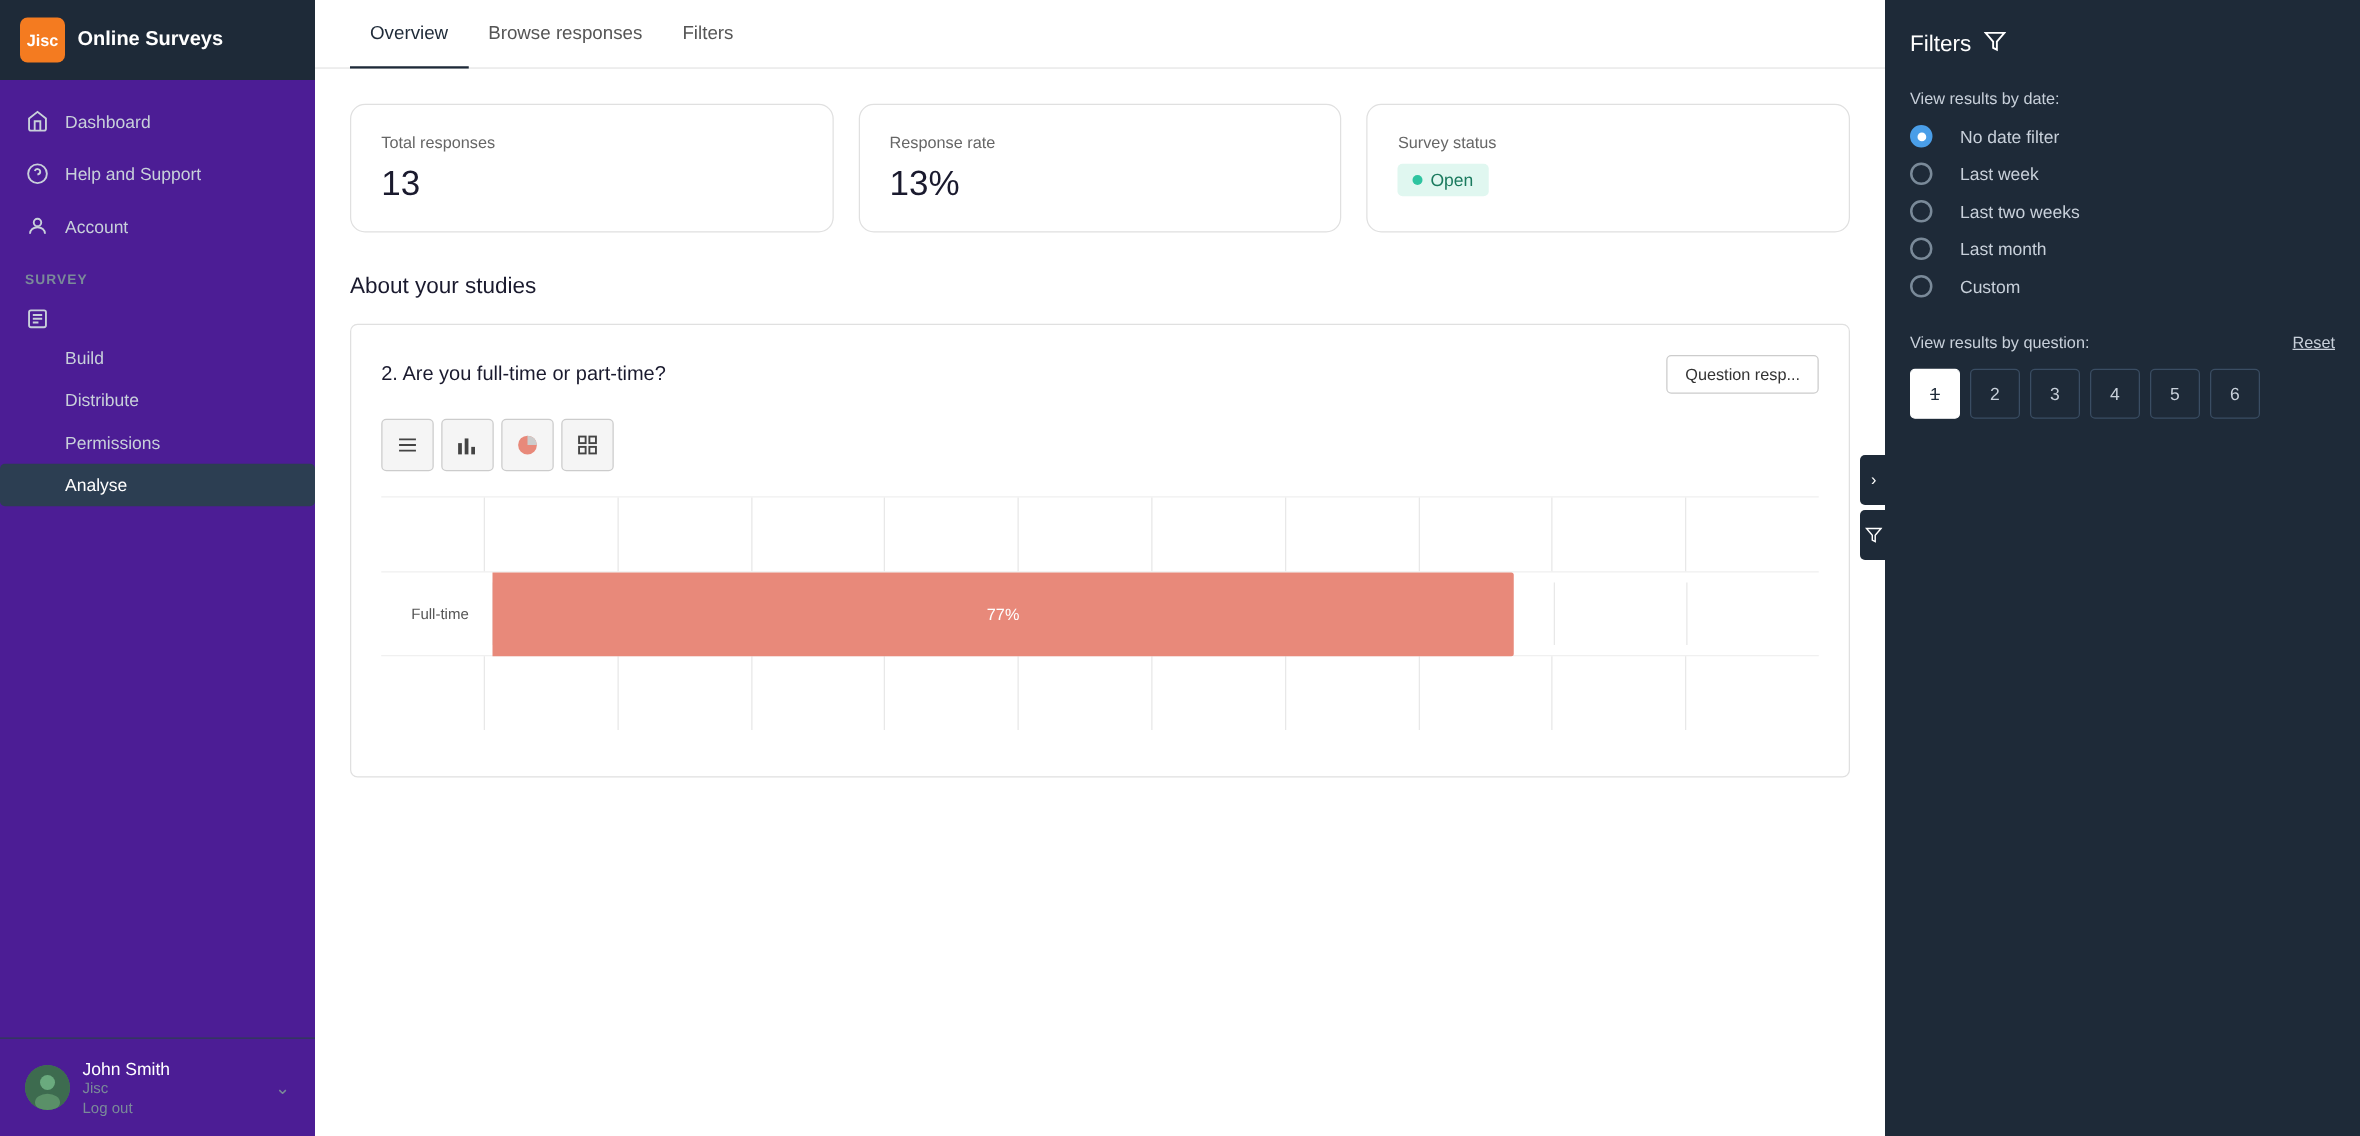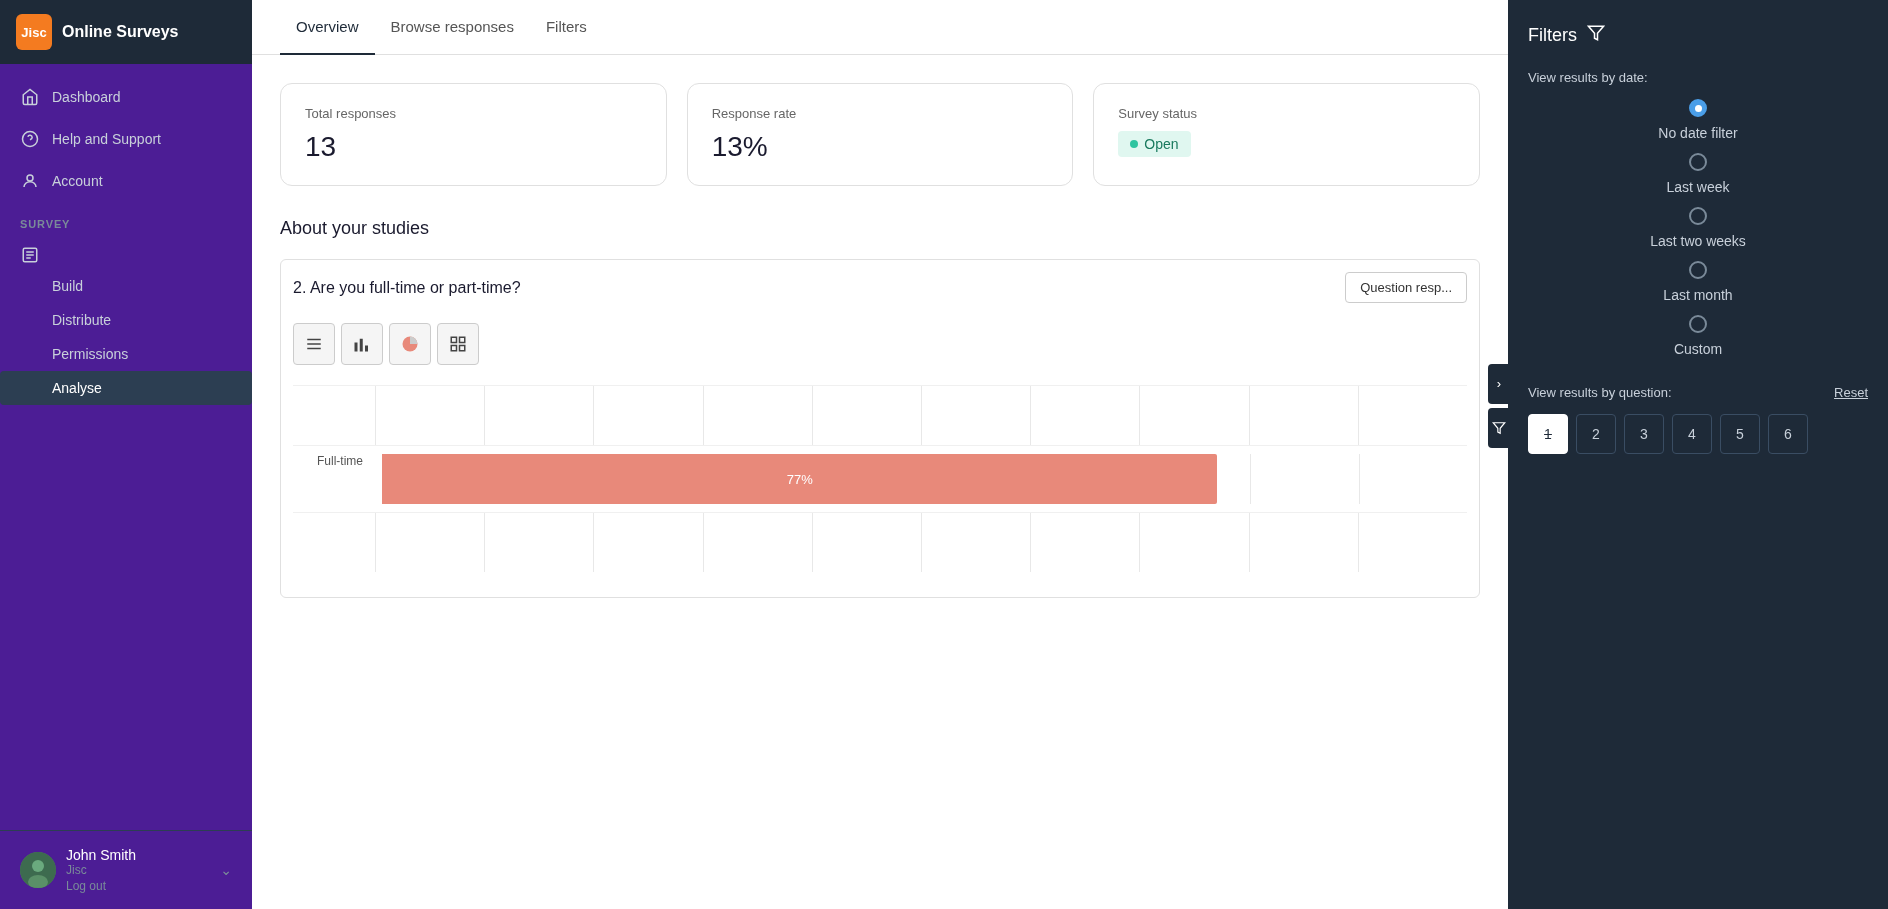--- a/index.html
+++ b/index.html
@@ -209,21 +209,21 @@
       font-size: 18px;
       font-weight: 500;
       color: #1a1a2e;
       margin-bottom: 20px;
     }
 
     
     .question-card {
       border: 1px solid #e0e0e0;
       border-radius: 6px;
-      padding: 12px;
+      padding: 24px;
       background: #fff;
     }
     .question-header {
       display: flex;
       align-items: center;
       justify-content: space-between;
       margin-bottom: 20px;
     }
     .question-text {
       font-size: 16px;
@@ -264,41 +264,41 @@
     .chart-area {
       position: relative;
       min-height: 200px;
     }
     .chart-grid {
       display: flex;
       flex-direction: column;
     }
     .chart-row {
       display: flex;
-      align-items: flex-start;
+      align-items: center;
       gap: 19px;
       padding: 8px 0;
       border-top: 1px solid #f0f0f0;
     }
     .chart-label {
       width: 70px;
       font-size: 12px;
       color: #555;
       text-align: right;
       flex-shrink: 0;
     }
     .chart-bar-container {
       flex: 1;
       height: 50px;
       position: relative;
       display: flex;
       align-items: center;
     }
     .chart-bar {
-      height: 50px;
+      height: 67px;
       background: #e8897a;
       display: flex;
       align-items: center;
       justify-content: center;
       color: #fff;
       font-size: 13px;
       font-weight: 500;
       border-radius: 0 2px 2px 0;
     }
 
@@ -334,23 +334,22 @@
     }
     .radio-group {
       display: flex;
       flex-direction: column;
       gap: 12px;
       margin-bottom: 28px;
     }
     .radio-item {
       display: flex;
       align-items: center;
-      gap: 8px;
-      cursor: pointer;
-      flex-direction: column;
+      gap: 22px;
+      cursor: pointer;
     }
     .radio-circle {
       width: 18px;
       height: 18px;
       border-radius: 50%;
       border: 2px solid #7a8a99;
       display: flex;
       align-items: center;
       justify-content: center;
       flex-shrink: 0;

